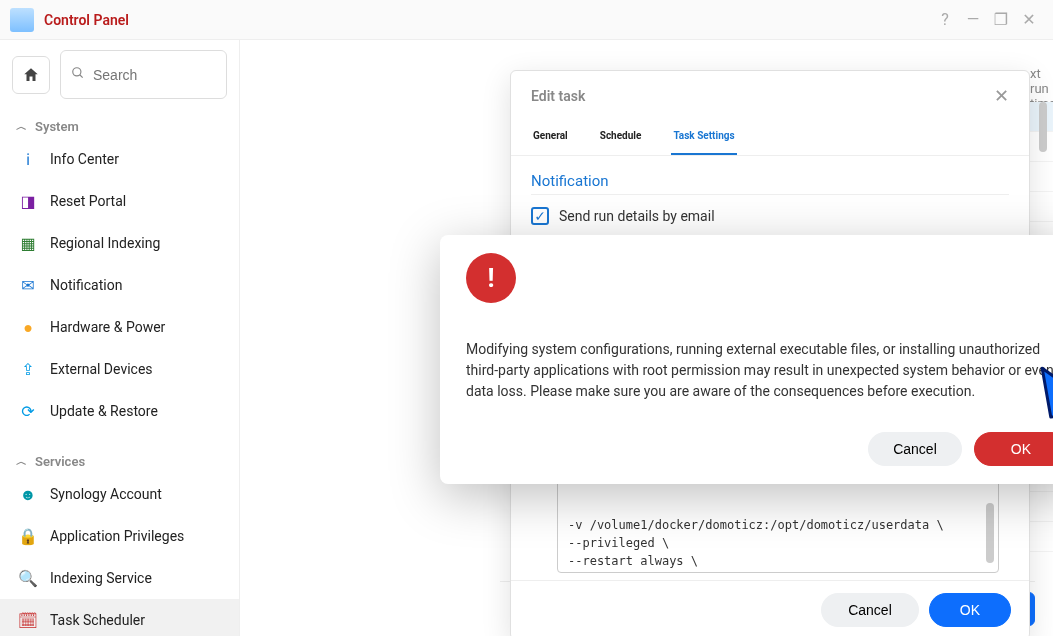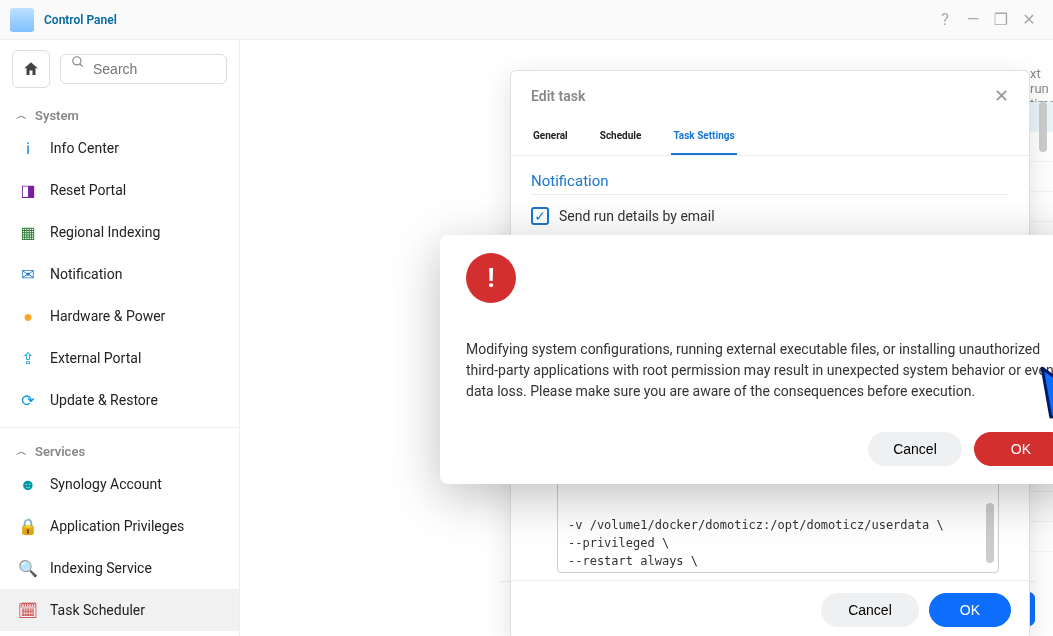--- a/index.html
+++ b/index.html
@@ -21,42 +21,42 @@
   padding: 0 10px;
   border-bottom: 1px solid #eee;
   background: #fafafa;
 }
 .titlebar .app-icon {
   width: 24px; height: 24px;
   background: linear-gradient(#bde0ff,#7ec0ff);
   border-radius: 3px;
   margin-right: 10px;
 }
-.titlebar .title { color: #0369a1; font-weight: 600; font-size: 12px; }
+.titlebar .title { color: #b91c1c; font-weight: 600; font-size: 14px; }
 .titlebar .spacer { flex: 1; }
 .titlebar .win-btn {
   width: 28px; height: 28px; display: flex; align-items: center; justify-content: center;
   color: #aaa; font-size: 16px; cursor: pointer;
 }
 
 .main { display: flex; height: calc(636px - 40px); }
 .sidebar {
   width: 240px;
   border-right: 1px solid #eee;
   display: flex; flex-direction: column; overflow-y: auto;
 }
 .search-row { padding: 10px 12px; display: flex; gap: 10px; align-items: center; }
 .home-box {
   width: 38px; height: 38px; border: 1px solid #ddd; border-radius: 6px;
   display: flex; align-items: center; justify-content: center; color: #444; font-size: 18px;
   cursor: pointer;
 }
 .search-input {
-  flex: 1; height: 30px; border: 1px solid #ddd; border-radius: 6px;
-  display: flex; padding: 0 10px; gap: 8px;
+  flex: 1; height: 49px; border: 1px solid #ddd; border-radius: 6px;
+  display: flex; align-items: center; padding: 0 10px; gap: 8px;
 }
 .search-input input {
   border: none; outline: none; font-size: 14px; width: 100%; background: transparent; color: #777;
 }
 .search-input .mag { color: #888; font-size: 15px; }
 .section-hd {
   display: flex; align-items: center; gap: 8px; padding: 10px 16px 4px; color: #888; font-weight: 600;
   cursor: pointer;
 }
 .section-hd .chev { font-size: 11px; }
@@ -216,21 +216,21 @@
         <div class="nav-item">
           <span class="nicon" style="color: rgb(25, 118, 210);">✉</span>
           <span>Notification</span>
         </div>
         <div class="nav-item">
           <span class="nicon" style="color: rgb(249, 168, 37);">●</span>
           <span>Hardware &amp; Power</span>
         </div>
         <div class="nav-item">
           <span class="nicon" style="color: rgb(3, 155, 229);">⇪</span>
-          <span>External Portal</span>
+          <span>External Devices</span>
         </div>
         <div class="nav-item">
           <span class="nicon" style="color: rgb(3, 155, 229);">⟳</span>
           <span>Update &amp; Restore</span>
         </div>
       </div>
 
     <div class="divider"></div>
 
     <div class="section-hd">

